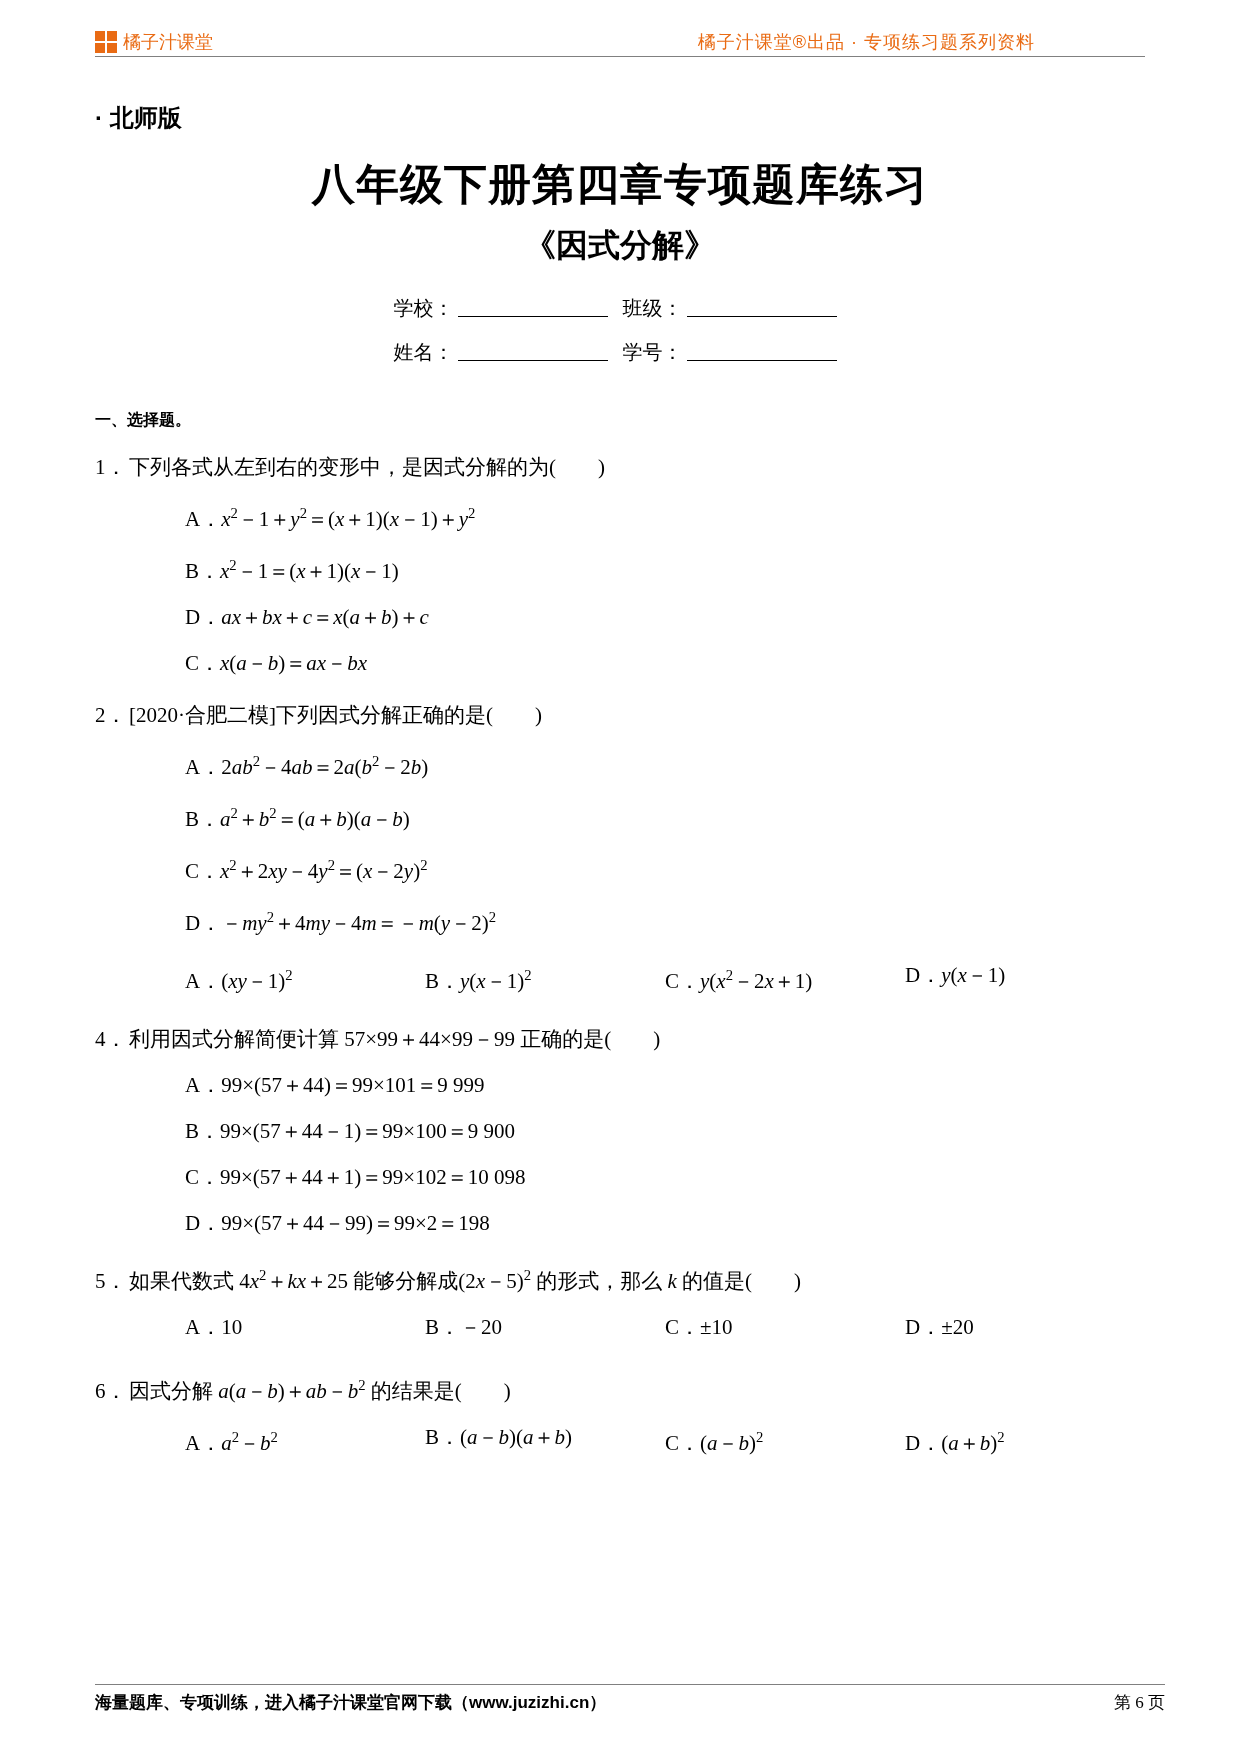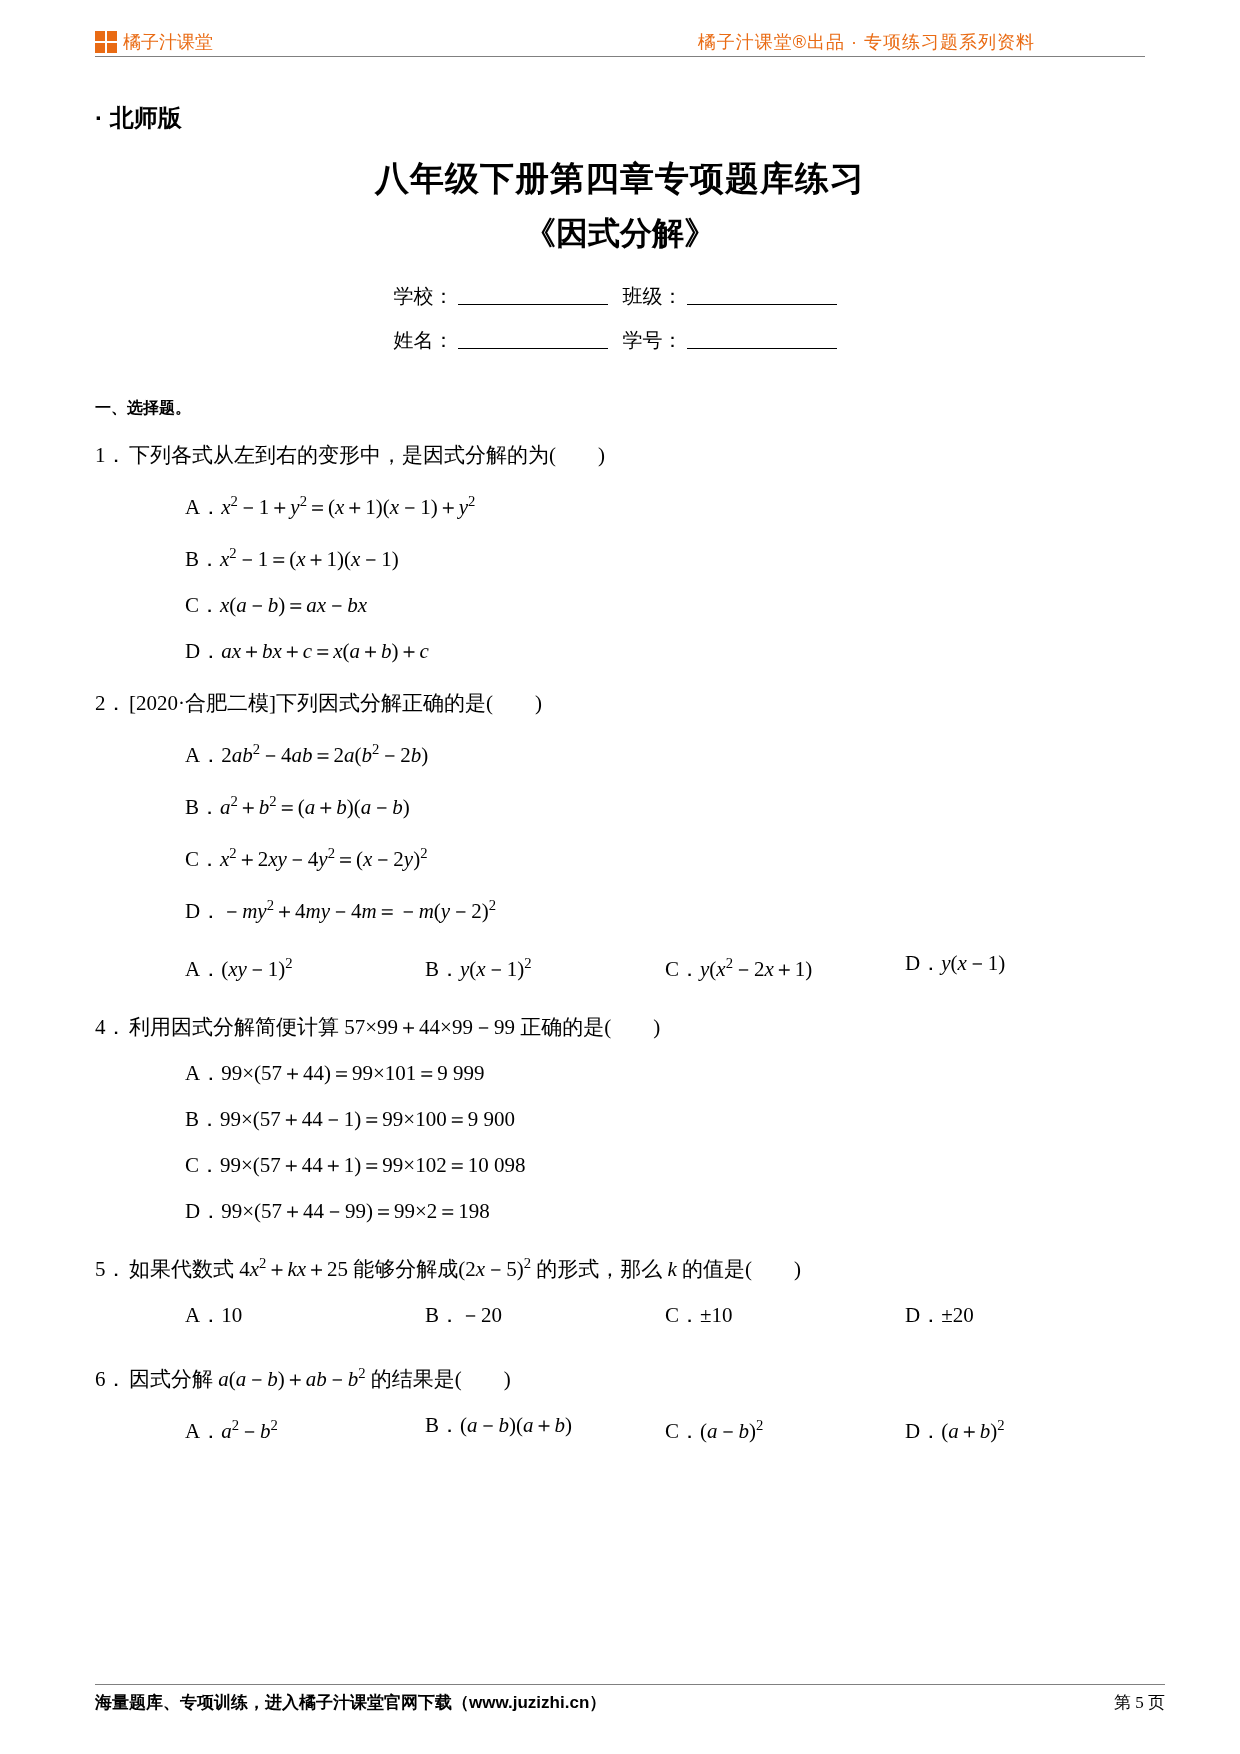--- a/index.html
+++ b/index.html
@@ -54,21 +54,21 @@
     .edition {
       font-family: "SimHei", "Microsoft YaHei", sans-serif;
       font-weight: bold;
       font-size: 24px;
       margin-bottom: 22px;
     }
     .title1 {
       text-align: center;
       font-family: "SimSun", serif;
       font-weight: bold;
-      font-size: 34px;
+      font-size: 43px;
       margin-bottom: 10px;
       letter-spacing: 1px;
     }
     .title2 {
       text-align: center;
       font-family: "SimSun", serif;
       font-weight: bold;
       font-size: 32px;
       margin-bottom: 18px;
     }
@@ -161,22 +161,22 @@
     </div>
   </div>
 
   <div class="section-head">一、选择题。</div>
 
   <div class="q qblock">
     <div class="stem"><span class="num">1．</span><span>下列各式从左到右的变形中，是因式分解的为(　　)</span></div>
     <div class="opts1">
       <div>A．<i class="m">x</i><sup>2</sup>－1＋<i class="m">y</i><sup>2</sup>＝(<i class="m">x</i>＋1)(<i class="m">x</i>－1)＋<i class="m">y</i><sup>2</sup></div>
       <div>B．<i class="m">x</i><sup>2</sup>－1＝(<i class="m">x</i>＋1)(<i class="m">x</i>－1)</div>
+      <div>D．<i class="m">ax</i>＋<i class="m">bx</i>＋<i class="m">c</i>＝<i class="m">x</i>(<i class="m">a</i>＋<i class="m">b</i>)＋<i class="m">c</i></div>
       <div>C．<i class="m">x</i>(<i class="m">a</i>－<i class="m">b</i>)＝<i class="m">ax</i>－<i class="m">bx</i></div>
-      <div>D．<i class="m">ax</i>＋<i class="m">bx</i>＋<i class="m">c</i>＝<i class="m">x</i>(<i class="m">a</i>＋<i class="m">b</i>)＋<i class="m">c</i></div>
     </div>
   </div>
 
   <div class="q qblock">
     <div class="stem"><span class="num">2．</span><span>[2020·合肥二模]下列因式分解正确的是(　　)</span></div>
     <div class="opts1">
       <div>A．2<i class="m">ab</i><sup>2</sup>－4<i class="m">ab</i>＝2<i class="m">a</i>(<i class="m">b</i><sup>2</sup>－2<i class="m">b</i>)</div>
       <div>B．<i class="m">a</i><sup>2</sup>＋<i class="m">b</i><sup>2</sup>＝(<i class="m">a</i>＋<i class="m">b</i>)(<i class="m">a</i>－<i class="m">b</i>)</div>
       <div>C．<i class="m">x</i><sup>2</sup>＋2<i class="m">xy</i>－4<i class="m">y</i><sup>2</sup>＝(<i class="m">x</i>－2<i class="m">y</i>)<sup>2</sup></div>
       <div>D．－<i class="m">my</i><sup>2</sup>＋4<i class="m">my</i>－4<i class="m">m</i>＝－<i class="m">m</i>(<i class="m">y</i>－2)<sup>2</sup></div>
@@ -219,14 +219,14 @@
       <div>B．(<i class="m">a</i>－<i class="m">b</i>)(<i class="m">a</i>＋<i class="m">b</i>)</div>
       <div>C．(<i class="m">a</i>－<i class="m">b</i>)<sup>2</sup></div>
       <div>D．(<i class="m">a</i>＋<i class="m">b</i>)<sup>2</sup></div>
     </div>
   </div>
 
 </div>
 
 <div class="footer">
   <span class="footer-left">海量题库、专项训练，进入橘子汁课堂官网下载（www.juzizhi.cn）</span>
-  <span class="footer-right">第 5 页</span>
+  <span class="footer-right">第 6 页</span>
 </div>
 
 </body></html>

